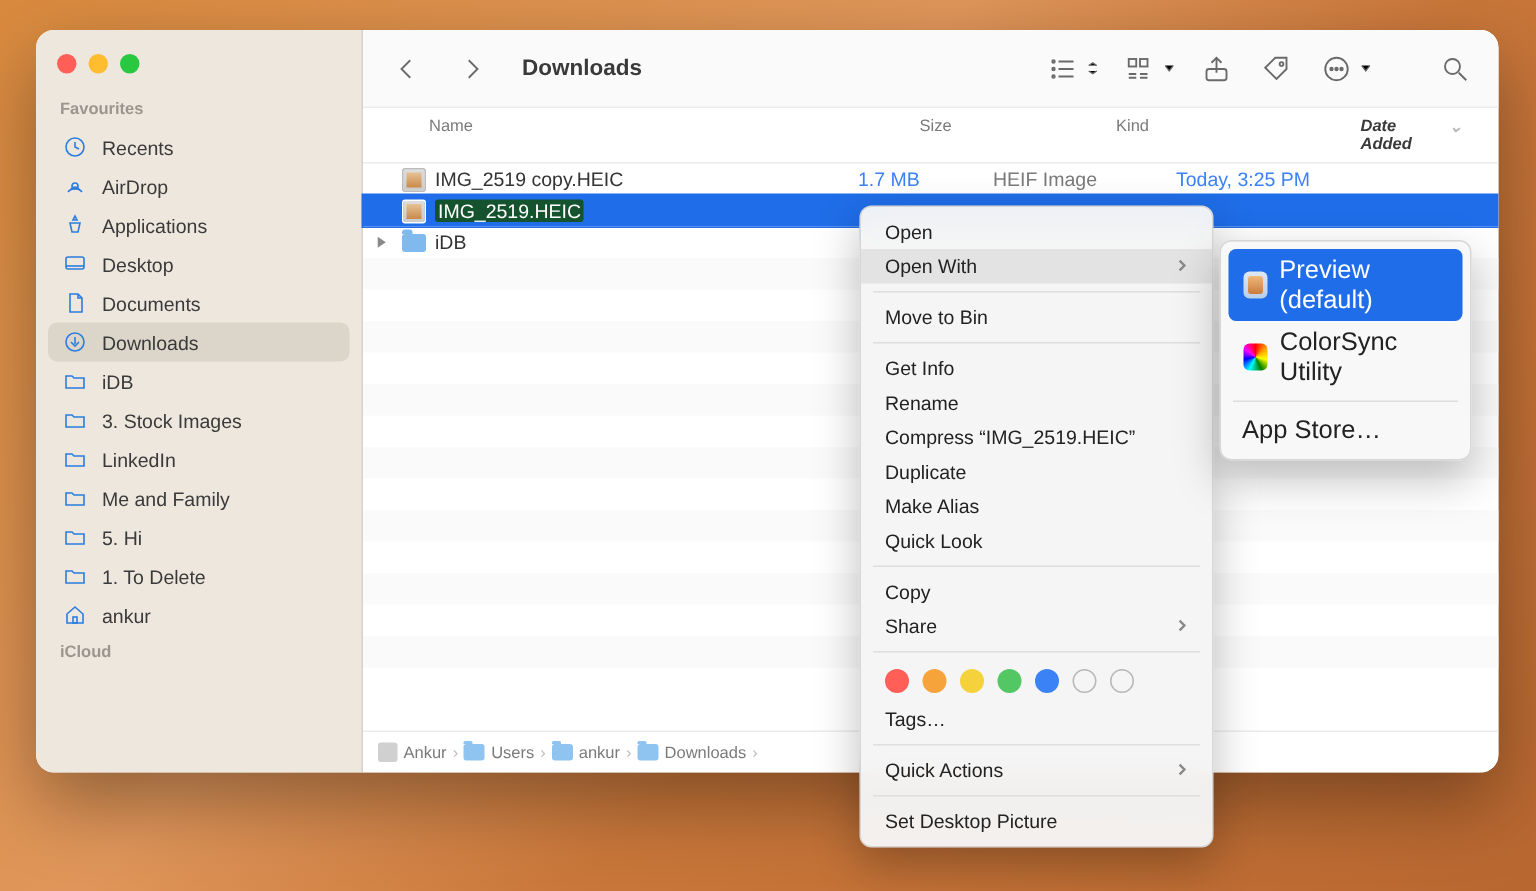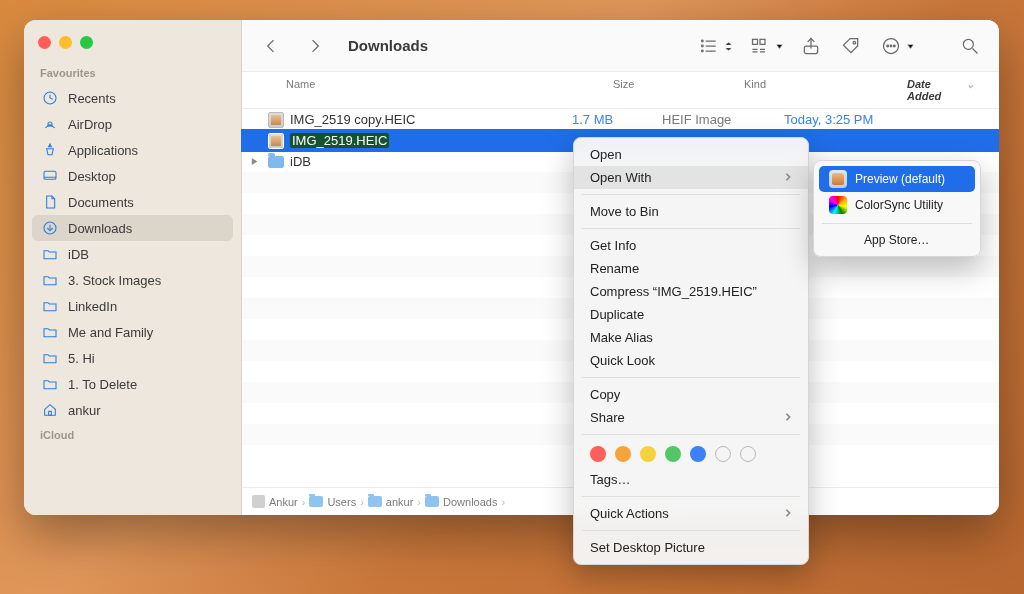--- a/index.html
+++ b/index.html
@@ -119,30 +119,30 @@
   .tagdot{width:16px;height:16px;border-radius:50%;}
   .tagdot.empty{background:none;border:1.5px solid #b8b8b8;}
 
   
   .submenu{
     position:absolute; left:813px; top:160px;
     width:168px;
     background:rgba(248,248,248,0.98);
     border:1px solid #d6d6d6; border-radius:8px;
     box-shadow:0 12px 30px rgba(0,0,0,0.25);
-    padding:5px 0; font-size:12px; color:#222;
+    padding:5px 0; font-size:17px; color:#222;
   }
   .subitem{ padding:4px 10px; display:flex; align-items:center; gap:8px; margin:0 5px; border-radius:5px;}
   .subitem.sel{ background:#1f6de8; color:#fff;}
   .appicon{ width:18px;height:18px; border-radius:4px; display:inline-block;}
   .appicon.preview{ background:linear-gradient(#dfe8f2,#b8cfe8); position:relative;}
   .appicon.preview::after{content:"";position:absolute;inset:3px;background:linear-gradient(#f0b97a,#c97a3e);border-radius:2px;}
   .appicon.colorsync{ background:conic-gradient(red,orange,yellow,green,cyan,blue,magenta,red);}
   .subsep{height:1px;background:#dedede;margin:5px 8px;}
-  .sub-plain{padding:4px 14px;margin-left:36px;}
+  .sub-plain{padding:4px 14px;}
 </style>
 </head>
 <body>
 
 <div class="window">
 
   <aside class="sidebar">
     <div class="traffic">
       <span class="tdot red"></span>
       <span class="tdot yellow"></span>

